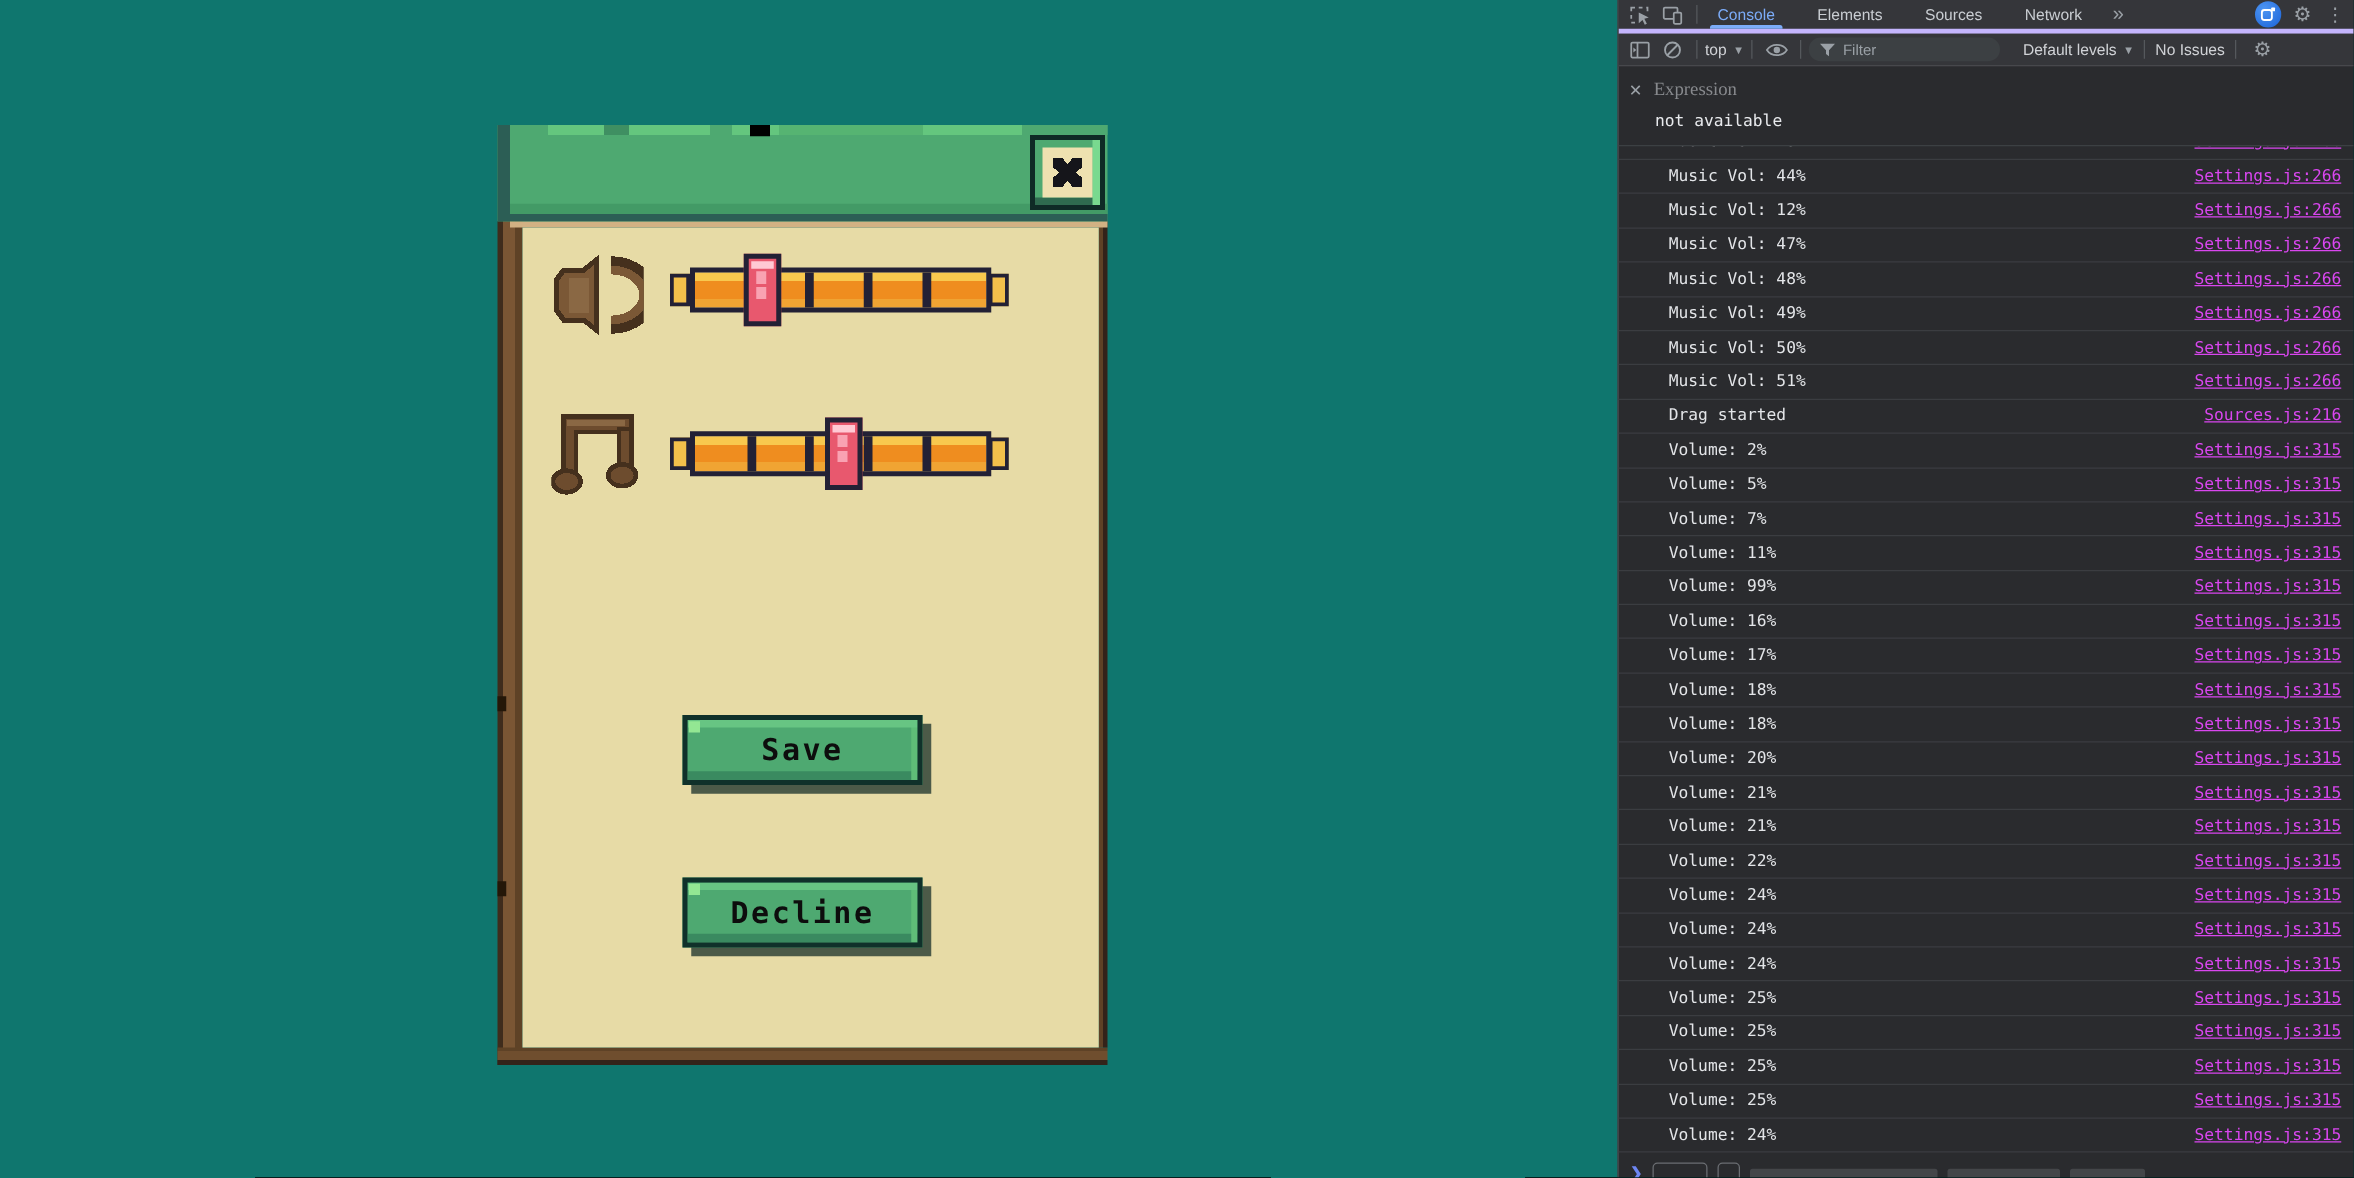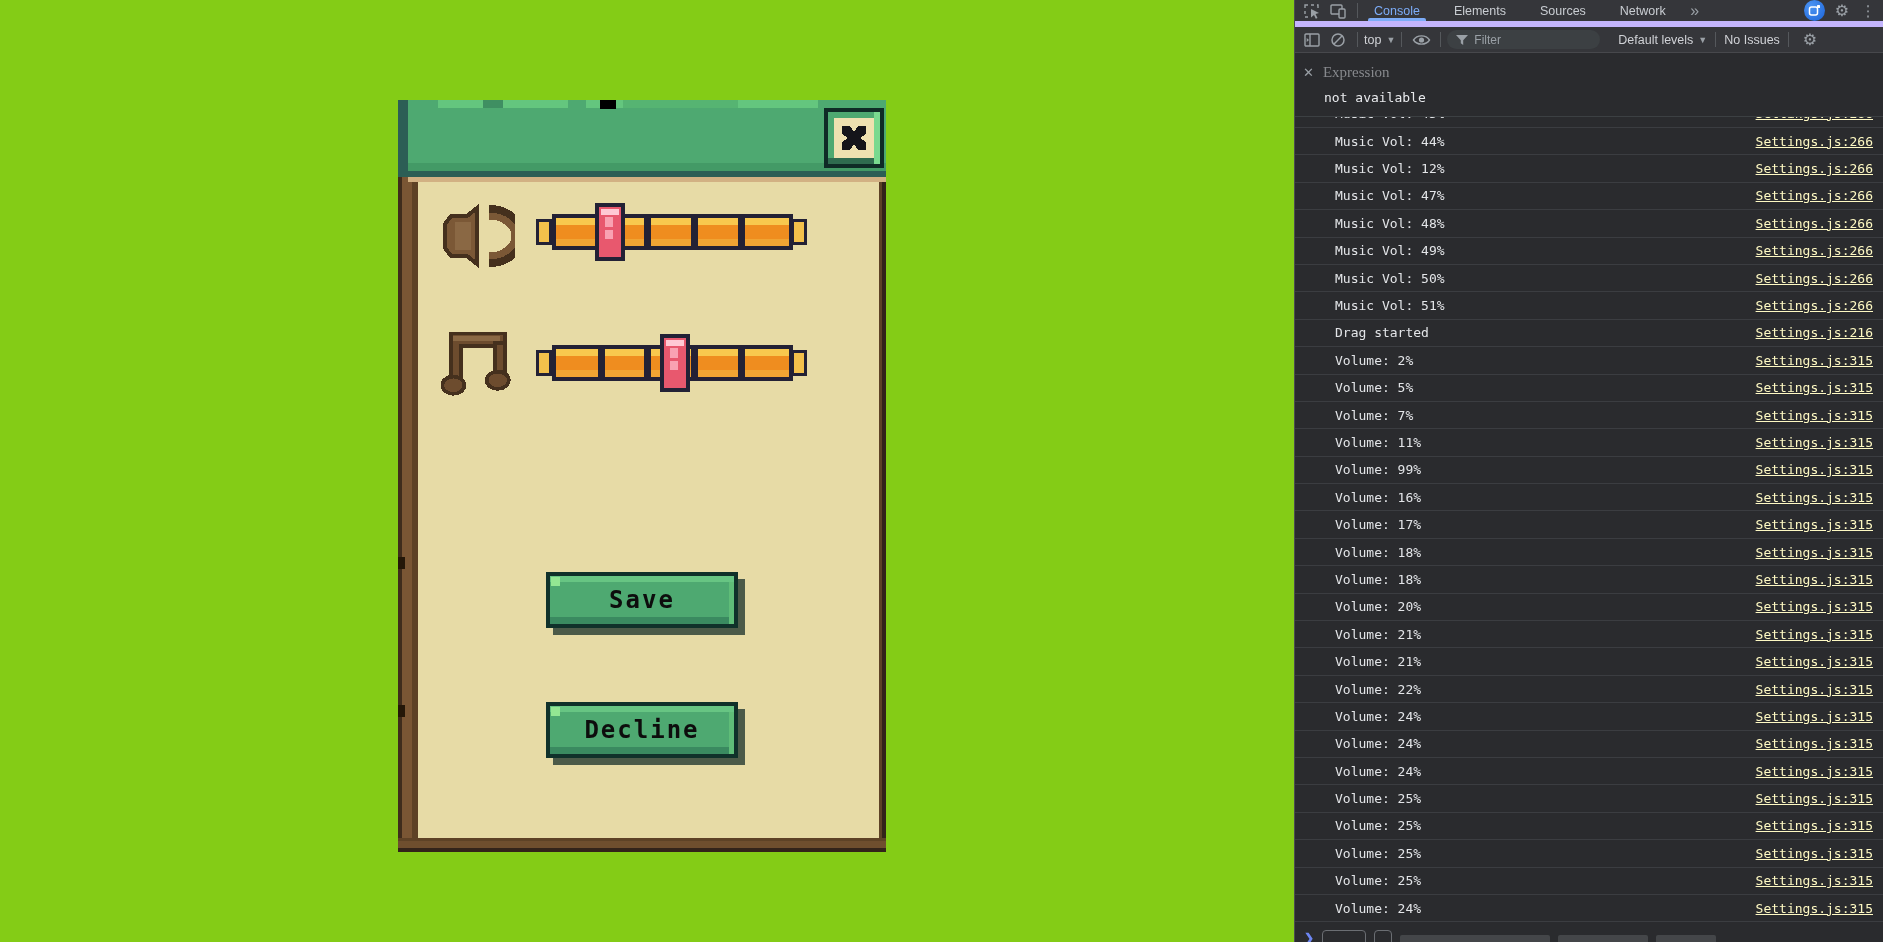--- a/index.html
+++ b/index.html
@@ -1,21 +1,21 @@
 <!DOCTYPE html>
 <html><head>
 <meta charset="utf-8">
 <style>
   * { margin:0; padding:0; box-sizing:border-box; }
   html,body { background:#000; }
   #stage { position:relative; width:1883px; height:942px; overflow:hidden;
            font-family:"Liberation Sans", sans-serif; background:#000; }
 
   
-  #game { position:absolute; inset:0; background:#84cc16; }
+  #game { position:absolute; inset:0; background:#0f766e; }
   #dialog { position:absolute; left:398px; top:100px; width:488px; height:752px; }
 
   .dlg-header { position:absolute; left:0; top:0; width:488px; height:77px; background:#4ea971; }
   .dlg-header .top-strip { position:absolute; left:10px; top:0; right:0; height:8px;
       background:linear-gradient(90deg,#4ea971 0 30px,#64c67e 30px 75px,#3f8f62 75px 95px,#64c67e 95px 160px,#4ea971 160px 178px,#64c67e 178px 215px,#56b472 215px 330px,#64c67e 330px 410px,#4ea971 410px 100%); }
   .dlg-header .teal-edge { position:absolute; left:0; top:0; width:10px; height:77px; background:#2c5e55; }
   .dlg-header .bottom-edge { position:absolute; left:10px; bottom:0; right:0; height:14px;
       background:linear-gradient(180deg,#439a66 0 8px,#2c5e55 8px 100%); }
   .dlg-header .notch { position:absolute; left:202px; top:0; width:16px; height:9px; background:#000; }
 
@@ -51,21 +51,21 @@
       border:4px solid #10312a; background:#4ea971; cursor:pointer;
       box-shadow:7px 7px 0 #4c5a48, inset 0 6px 0 #67c583, inset -5px 0 0 #5fbd78, inset 0 -7px 0 #3a8a60;
       display:flex; align-items:center; justify-content:center;
       font-family:"DejaVu Sans Mono", monospace; font-weight:bold; font-size:24px;
       letter-spacing:2px; color:#0d0d0d; }
   .px-btn .corner { position:absolute; left:1px; top:1px; width:9px; height:9px; background:#93e793; }
 
   
   #devtools { position:absolute; left:1294px; top:0; width:589px; height:942px;
       background:#2a2b2e; border-left:1px solid #4a4d51; color:#c9cdd2; }
-  .dt-tabbar { position:relative; height:27px; background:#35363a; border-bottom:6px solid #c4b5fd;
+  .dt-tabbar { position:relative; height:27px; background:#35363a; border-bottom:4px solid #c4b5fd;
       display:flex; align-items:center; }
   .dt-toolbar { position:relative; height:26px; background:#35363a; border-bottom:1px solid #47484c;
       display:flex; align-items:center; }
   .dt-sep { width:1px; height:15px; background:#55585c; margin:0 6px; }
   .dt-icon { display:flex; align-items:center; justify-content:center; width:26px; height:24px;
       color:#9aa0a6; cursor:pointer; flex:none; }
   .dt-tab { font-size:12.5px; color:#c9cdd2; padding:0 10px; height:100%; display:flex;
       align-items:center; cursor:pointer; position:relative; flex:none; }
   .dt-tab.active { color:#7cacf8; }
   .dt-tab.active::after { content:""; position:absolute; left:4px; right:4px; bottom:0;
@@ -87,21 +87,21 @@
   .expr-res { position:absolute; left:29px; top:37px; font-family:"DejaVu Sans Mono", monospace;
       font-size:13px; color:#e8eaed; }
 
   #console-list { position:relative; }
   .c-row { height:27.4px; border-bottom:1px solid #3b3d41; display:flex; align-items:center;
       padding:0 10px 0 40px; }
   .c-row.clipped { height:11px; overflow:hidden; }
   .c-row.clipped .c-inner { transform:translateY(-9px); }
   .c-inner { display:flex; align-items:center; justify-content:space-between; width:100%; }
   .c-msg { font-family:"DejaVu Sans Mono", monospace; font-size:13px; color:#e3e5e8; white-space:pre; }
-  .c-link { font-family:"DejaVu Sans Mono", monospace; font-size:13px; color:#fef9c3;
+  .c-link { font-family:"DejaVu Sans Mono", monospace; font-size:13px; color:#d946ef;
       text-decoration:underline; cursor:pointer; }
 
   .prompt-row { position:absolute; left:1294px; top:926px; width:589px; height:24px;
       display:flex; align-items:center; gap:8px; padding-left:10px; }
   .prompt-chevron { color:#6d86f3; font-size:12px; font-weight:bold; }
   .keycap { height:16px; border:1px solid #6b6e73; border-radius:4px; background:transparent; }
   .hint-bar { height:9px; border-radius:2px; background:#5a5d61; opacity:.55; margin-top:2px; }
 </style>
 </head>
 <body>
@@ -330,21 +330,21 @@
   <div class="c-row">
     <div class="c-inner">
       <span class="c-msg">Music Vol: 51%</span>
       <a class="c-link">Settings.js:266</a>
     </div>
   </div>
 
   <div class="c-row">
     <div class="c-inner">
       <span class="c-msg">Drag started</span>
-      <a class="c-link">Settings.js:216</a>
+      <a class="c-link">Sources.js:216</a>
     </div>
   </div>
 
   <div class="c-row">
     <div class="c-inner">
       <span class="c-msg">Volume: 2%</span>
       <a class="c-link">Settings.js:315</a>
     </div>
   </div>
 

